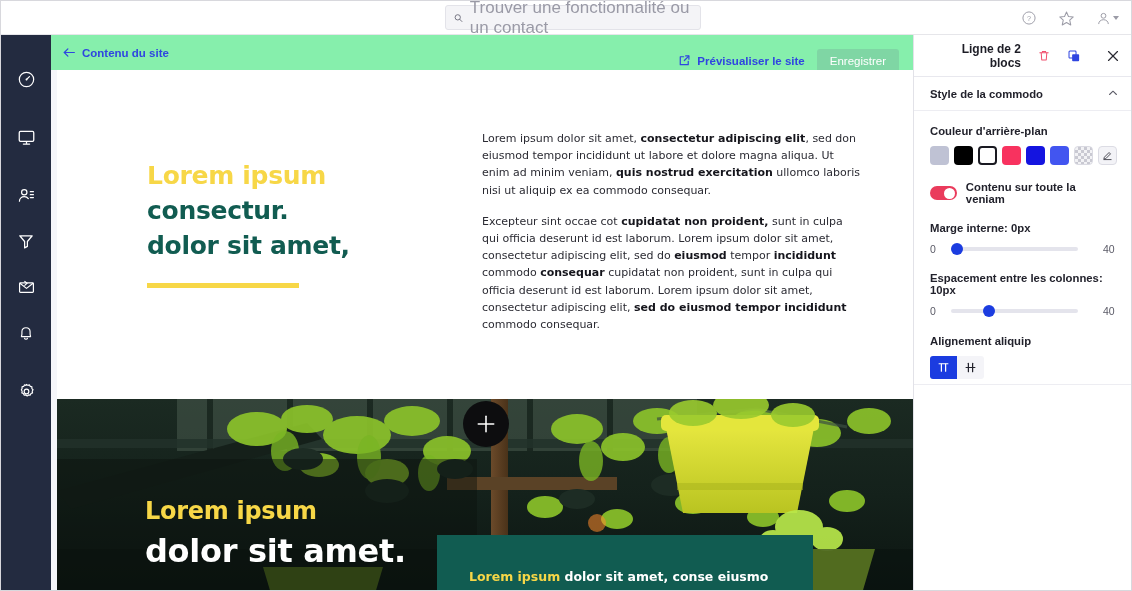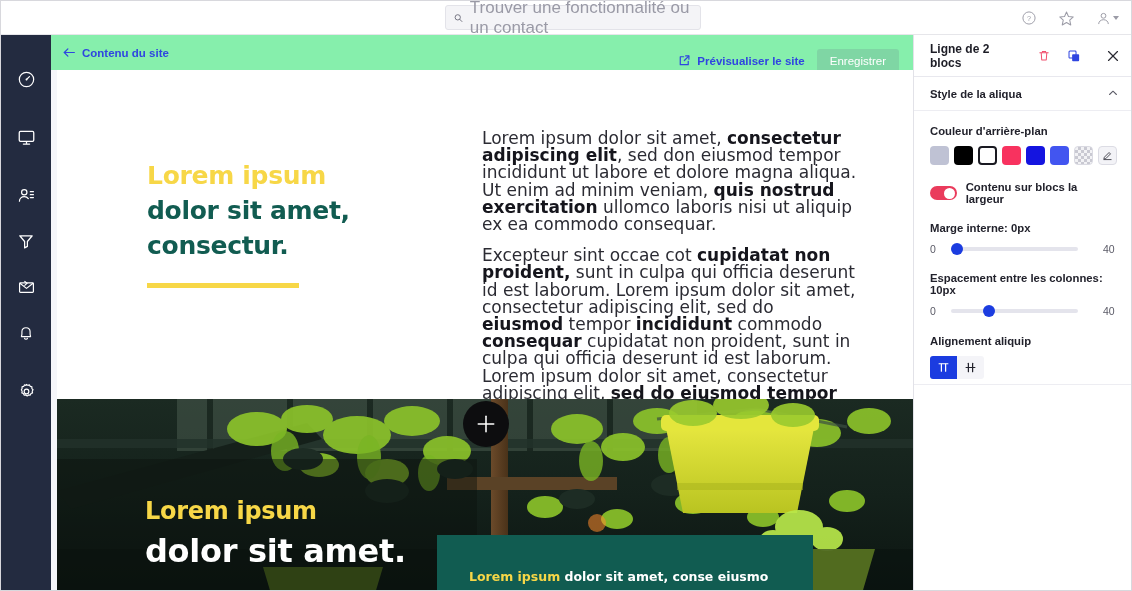--- a/index.html
+++ b/index.html
@@ -99,21 +99,21 @@
   }
   .col-left { width: 295px; padding-top: 44px; }
   .hl { font-size: 25px; font-weight: bold; line-height: 35px; letter-spacing: -0.3px;
         font-family: "DejaVu Sans", sans-serif; }
   .hl-yellow { color: #f7d747; }
   .hl-teal { color: #115c51; }
   .hl-rule { width: 152px; height: 5px; background: #f7d747; margin-top: 20px; }
 
   .col-right { width: 378px; padding-top: 16px; }
   .para {
-    font-size: 17px; line-height: 17.2px; color: #2b2b33;
+    font-size: 11px; line-height: 17.2px; color: #2b2b33;
     font-family: "DejaVu Sans", sans-serif;
   }
   .para + .para { margin-top: 14px; }
   .para b { font-weight: bold; color: #15151c; }
 
   
   .addbtn {
     position: absolute; left: 406px; top: 331px;
     width: 46px; height: 46px; border-radius: 50%; background: #0d0d0f;
     display: flex; align-items: center; justify-content: center;
@@ -141,21 +141,21 @@
   }
   .hero-card .ct .y { color: #f7d747; }
 
   
   .panel {
     position: absolute; left: 912px; top: 34px; width: 220px; height: 557px;
     background: #fff; border-left: 1px solid #e2e2e8;
   }
   .panel-head {
     height: 42px; display: flex; align-items: center; padding: 0 12px 0 16px;
-    border-bottom: 1px solid #e8e8ee; gap: 16px;
+    border-bottom: 1px solid #e8e8ee; gap: 16px; text-align: right;
   }
   .panel-title { font-size: 12px; font-weight: bold; color: #1d1d26; flex: 1; }
   .p-ic { cursor: pointer; display: flex; align-items: center; }
   .panel-sub {
     height: 34px; display: flex; align-items: center; padding: 0 14px 0 16px;
     border-bottom: 1px solid #ededf2;
   }
   .panel-sub .t { font-size: 11.3px; font-weight: bold; color: #22222c; flex: 1; }
   .panel-body { padding: 14px 16px 0 16px; }
   .lbl { font-size: 11.3px; font-weight: bold; color: #22222c; }
@@ -322,22 +322,22 @@
         </div>
         <button class="save-btn">Enregistrer</button>
       </div>
     </div>
 
     <div class="canvas">
 
       <div class="section-text">
         <div class="col-left">
           <div class="hl hl-yellow">Lorem ipsum</div>
+          <div class="hl hl-teal">consectur.</div>
           <div class="hl hl-teal">dolor sit amet,</div>
-          <div class="hl hl-teal">consectur.</div>
           <div class="hl-rule"></div>
         </div>
 
         <div class="col-right">
           <p class="para"><span>Lorem ipsum dolor sit amet, </span><b>consectetur adipiscing elit</b><span>, sed don eiusmod tempor incididunt ut labore et dolore magna aliqua. Ut enim ad minim veniam, </span><b>quis nostrud exercitation</b><span> ullomco laboris nisi ut aliquip ex ea commodo consequar.</span></p>
           <p class="para"><span>Excepteur sint occae cot </span><b>cupidatat non proident,</b><span> sunt in culpa qui officia deserunt id est laborum. Lorem ipsum dolor sit amet, consectetur adipiscing elit, sed do </span><b>eiusmod</b><span> tempor </span><b>incididunt</b><span> commodo </span><b>consequar</b><span> cupidatat non proident, sunt in culpa qui officia deserunt id est laborum. Lorem ipsum dolor sit amet, consectetur adipiscing elit, </span><b>sed do eiusmod tempor incididunt</b><span> commodo consequar.</span></p>
         </div>
       </div>
 
       <div class="addbtn">
@@ -475,21 +475,21 @@
       </span>
       <span class="p-ic" style="margin-left:8px;">
         <svg width="16" height="16" viewBox="0 0 20 20">
           <line x1="4.4" y1="4.4" x2="15.6" y2="15.6" stroke="#2b2b33" stroke-width="1.5" stroke-linecap="round"></line>
           <line x1="15.6" y1="4.4" x2="4.4" y2="15.6" stroke="#2b2b33" stroke-width="1.5" stroke-linecap="round"></line>
         </svg>
       </span>
     </div>
 
     <div class="panel-sub">
-      <span class="t">Style de la aliqua</span>
+      <span class="t">Style de la commodo</span>
       <span>
         <svg width="12" height="12" viewBox="0 0 16 16">
           <path d="M3.4 10L8 5.6 12.6 10" fill="none" stroke="#5b5b66" stroke-width="1.4" stroke-linecap="round" stroke-linejoin="round"></path>
         </svg>
       </span>
     </div>
 
     <div class="panel-body">
       <div class="lbl">Couleur d'arrière-plan</div>
 
@@ -506,21 +506,21 @@
             <path d="M2.4 11.6l.6-2.4 6-6 1.8 1.8-6 6z" fill="none" stroke="#44444f" stroke-width="1.2" stroke-linejoin="round"></path>
             <line x1="2.4" y1="12.2" x2="11.6" y2="12.2" stroke="#44444f" stroke-width="1.2" stroke-linecap="round"></line>
           </svg>
         </span>
       </div>
 
       <div class="togrow">
         <span class="toggle">
           <span class="knob"></span>
         </span>
-        <span class="tl">Contenu sur blocs la largeur</span>
+        <span class="tl">Contenu sur toute la veniam</span>
       </div>
 
       <div class="slider-block">
         <div class="lbl">Marge interne: 0px</div>
         <div class="slider-row">
           <span class="end">0</span>
           <span class="track">
             <span class="thumb" style="left:0%;"></span>
           </span>
           <span class="end r">40</span>

